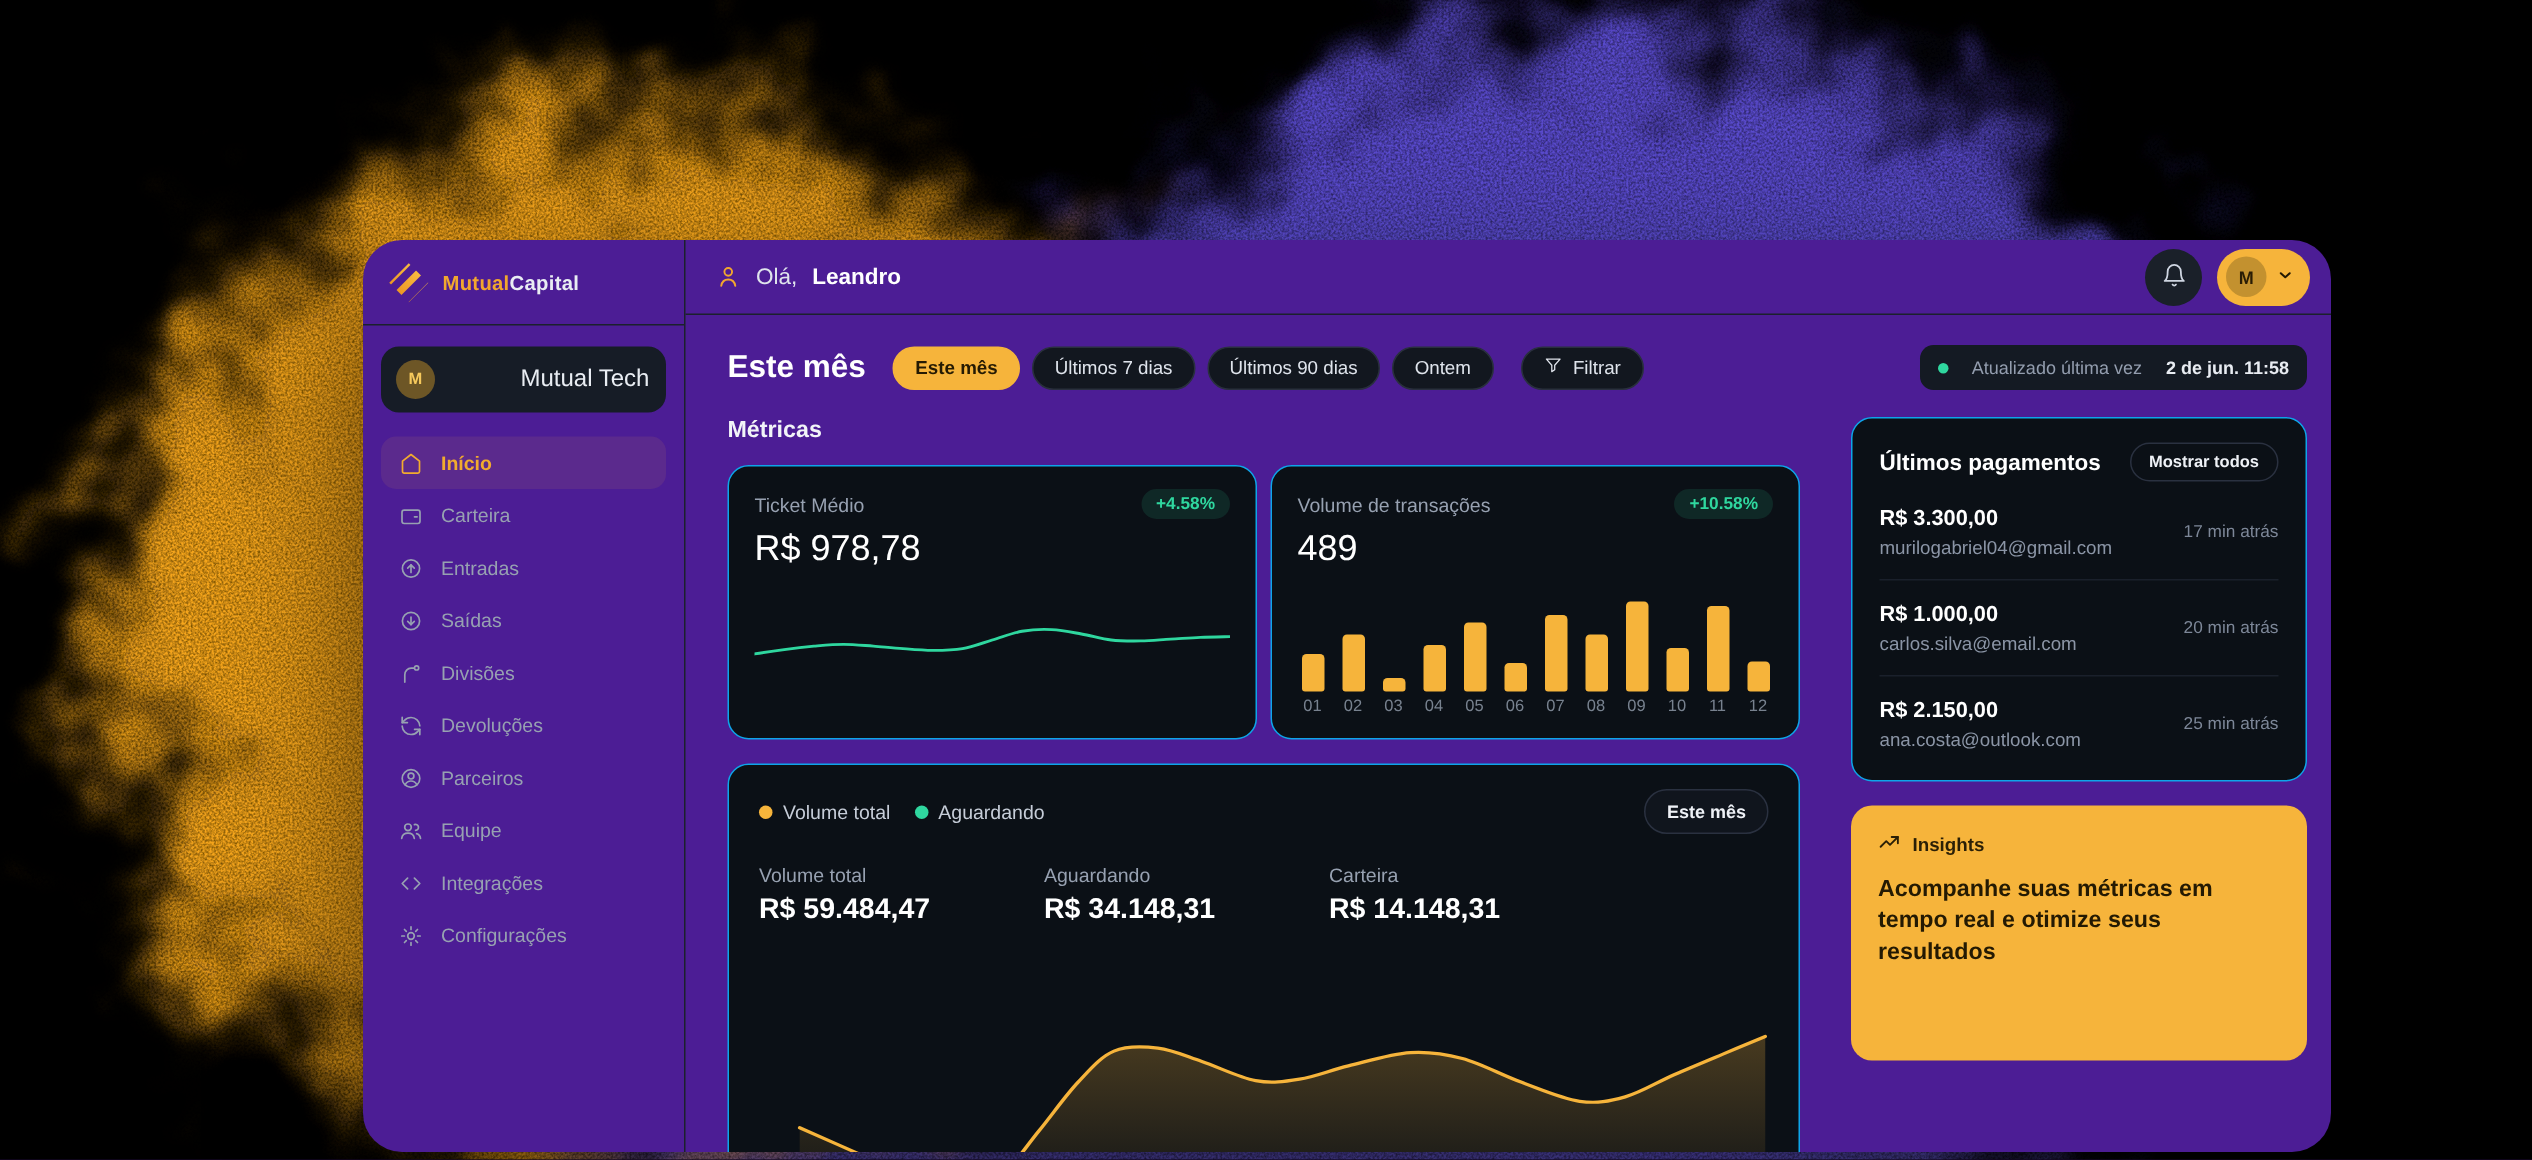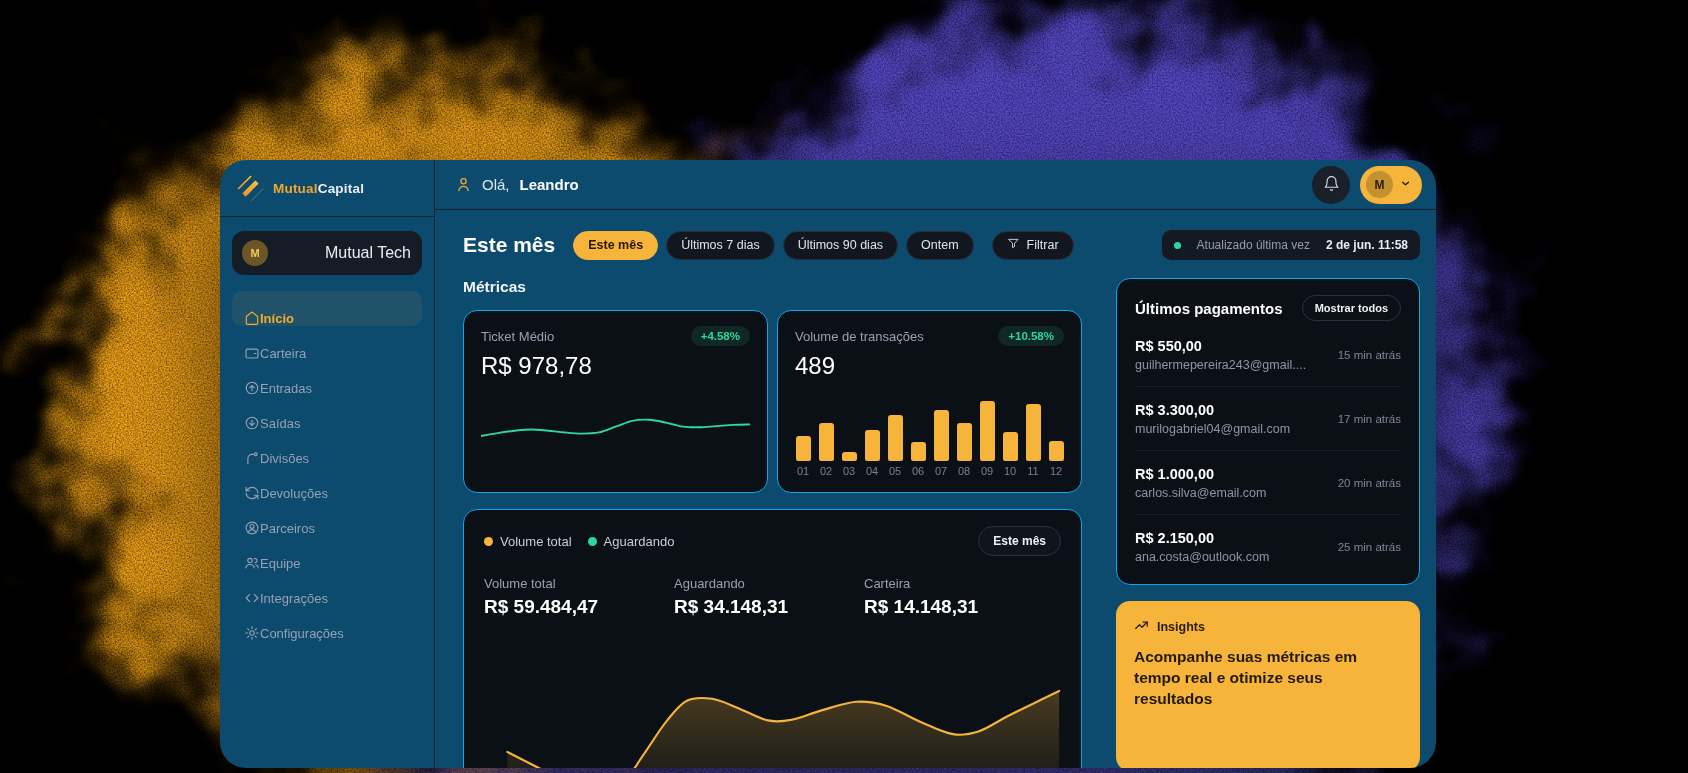--- a/index.html
+++ b/index.html
@@ -2,34 +2,34 @@
 <html><head>
 <meta charset="utf-8">
 <title>Dashboard</title>
 <style>
   * { box-sizing: border-box; margin: 0; padding: 0; }
   html,body { width:1688px; height:773px; overflow:hidden; background:#000; }
   body { font-family:"Liberation Sans","DejaVu Sans",sans-serif; }
   .stage { position:relative; width:1688px; height:773px; overflow:hidden; background:#000; }
   .bg-blobs { position:absolute; inset:0; }
 
-  .panel { position:absolute; left:220px; top:160px; width:1216px; height:608px;
-    background:#0c4a6e; border-radius:26px; display:flex; overflow:hidden;
+  .panel { position:absolute; left:242px; top:160px; width:1312px; height:608px;
+    background:#4c1d95; border-radius:26px; display:flex; overflow:hidden;
     box-shadow:0 40px 90px rgba(0,0,0,.55); }
 
   
   .sidebar { flex:0 0 215px; width:215px; border-right:1px solid #1b212c; display:flex; flex-direction:column; }
   .logo-row { height:57px; flex:0 0 57px; display:flex; align-items:center; gap:9px; padding:0 17px; border-bottom:1px solid #1b212c; }
   .brand { font-size:13.5px; letter-spacing:.2px; color:#e9edf3; font-weight:600; }
   .brand b { color:#f2a72e; font-weight:800; }
   .side-body { padding:14px 12px 0; }
   .workspace { display:flex; align-items:center; gap:10px; background:#161c26; border-radius:12px; padding:9px 10px; margin-bottom:16px; cursor:pointer; }
   .ws-avatar { width:26px; height:26px; border-radius:50%; background:#6d5626; color:#f6c95c; font-size:11px; font-weight:700; display:flex; align-items:center; justify-content:center; }
   .ws-name { font-size:16px; color:#e8ecf2; font-weight:400;padding-left:47px; }
-  .nav-item { display:flex; align-items:flex-end; gap:0; height:35px; padding:0 12px; border-radius:10px; color:#97a1b1; font-size:13px; cursor:pointer; }
+  .nav-item { display:flex; align-items:center; gap:12px; height:35px; padding:0 12px; border-radius:10px; color:#97a1b1; font-size:13px; cursor:pointer; }
   .nav-item svg { flex:0 0 auto; }
   .nav-item.active { background:rgba(246,178,61,.09); color:#f2ab2e; font-weight:600; }
 
   
   .main { flex:1; min-width:0; display:flex; flex-direction:column; }
   .topbar { height:50px; flex:0 0 50px; display:flex; align-items:center; justify-content:space-between; padding:0 14px 0 20px; border-bottom:1px solid #1b212c; }
   .greet { display:flex; align-items:center; gap:10px; font-size:15px; color:#dfe4ec; }
   .greet .g-icon { color:#f2a72e; display:flex; }
   .greet b { color:#fff; font-weight:700; }
   .topbar-actions { display:flex; align-items:center; gap:10px; }
@@ -435,27 +435,20 @@
 
           <div class="rail">
             <div class="card payments">
               <div class="p-head">
                 <span class="p-title">Últimos pagamentos</span>
                 <button class="sm-btn">Mostrar todos</button>
               </div>
               <div id="payList">
                   <div class="pay-row">
                     <div>
-                      <div class="pay-amount">R$ 550,00</div>
-                      <div class="pay-email">guilhermepereira243@gmail....</div>
-                    </div>
-                    <span class="pay-time">15 min atrás</span>
-                  </div>
-                  <div class="pay-row">
-                    <div>
                       <div class="pay-amount">R$ 3.300,00</div>
                       <div class="pay-email">murilogabriel04@gmail.com</div>
                     </div>
                     <span class="pay-time">17 min atrás</span>
                   </div>
                   <div class="pay-row">
                     <div>
                       <div class="pay-amount">R$ 1.000,00</div>
                       <div class="pay-email">carlos.silva@email.com</div>
                     </div>

